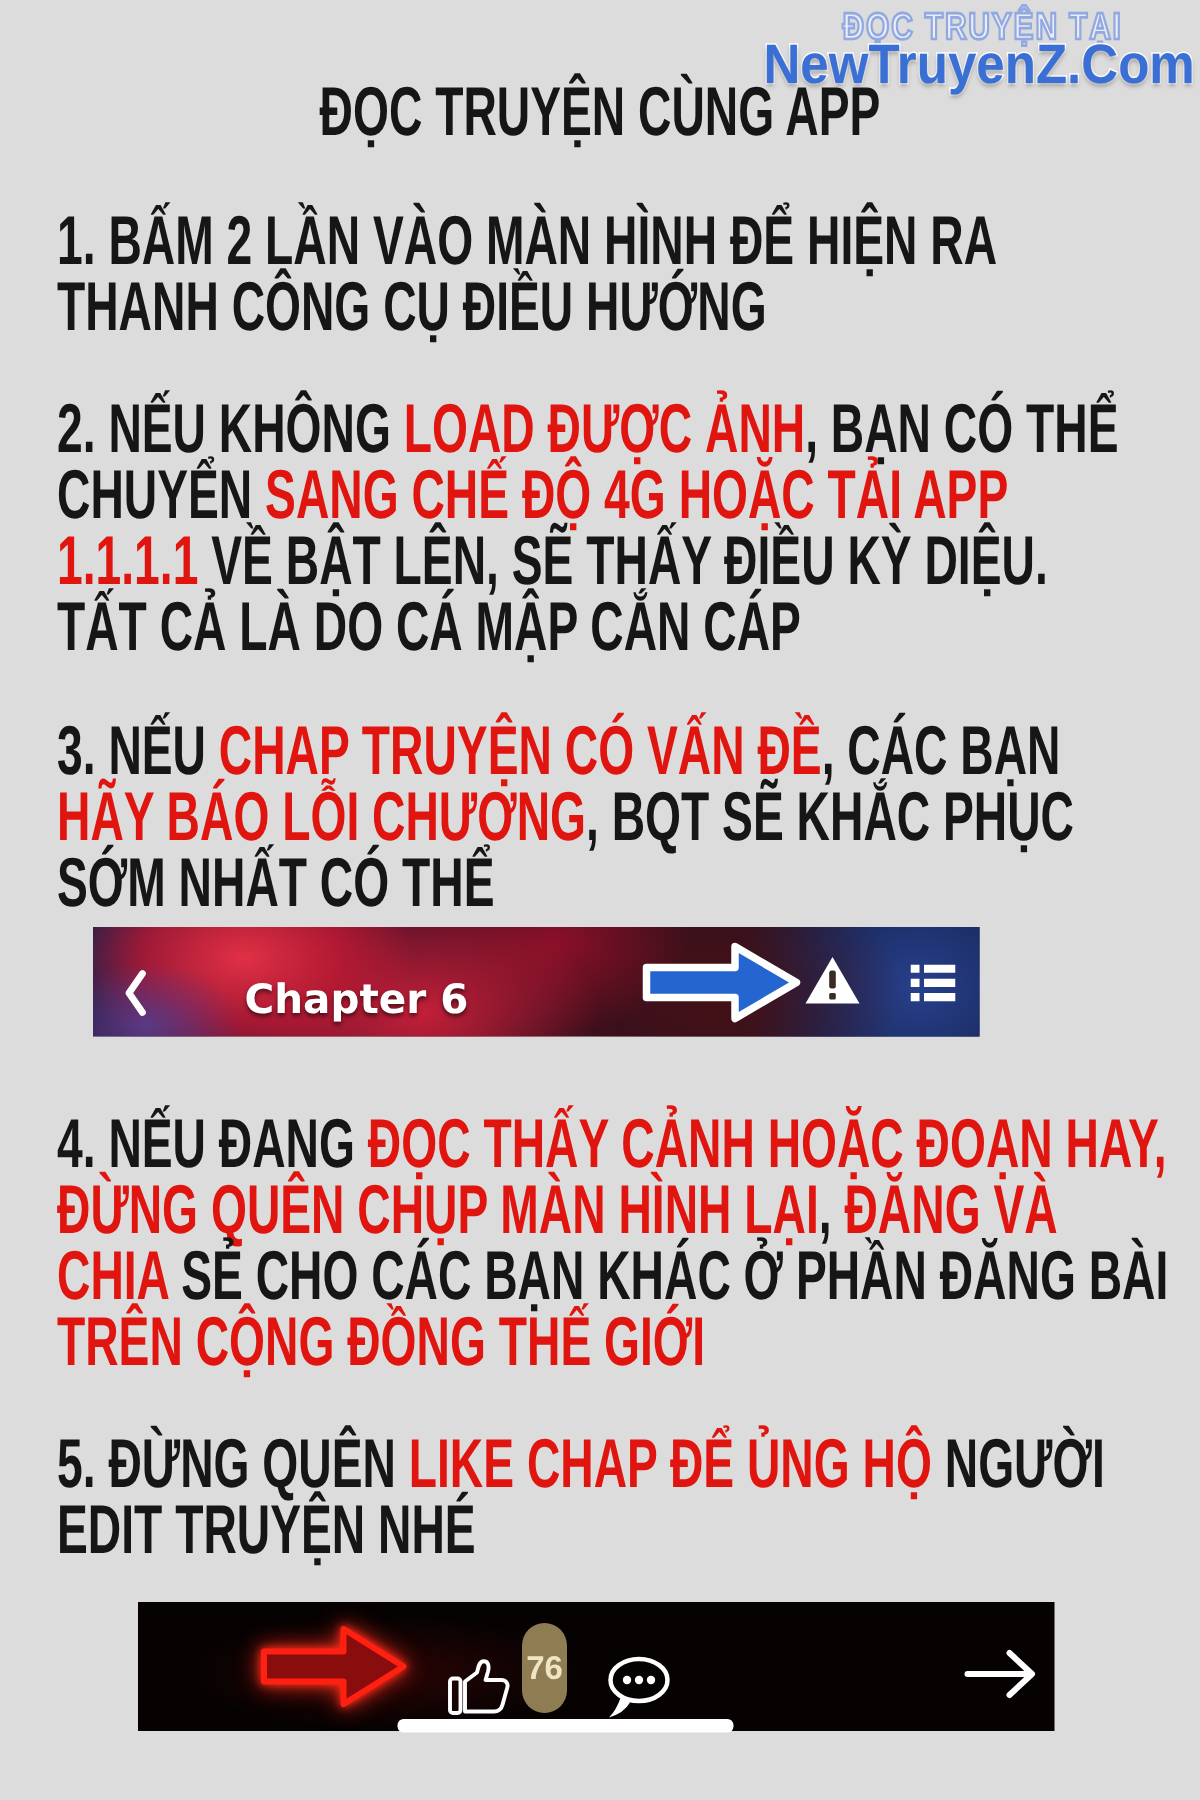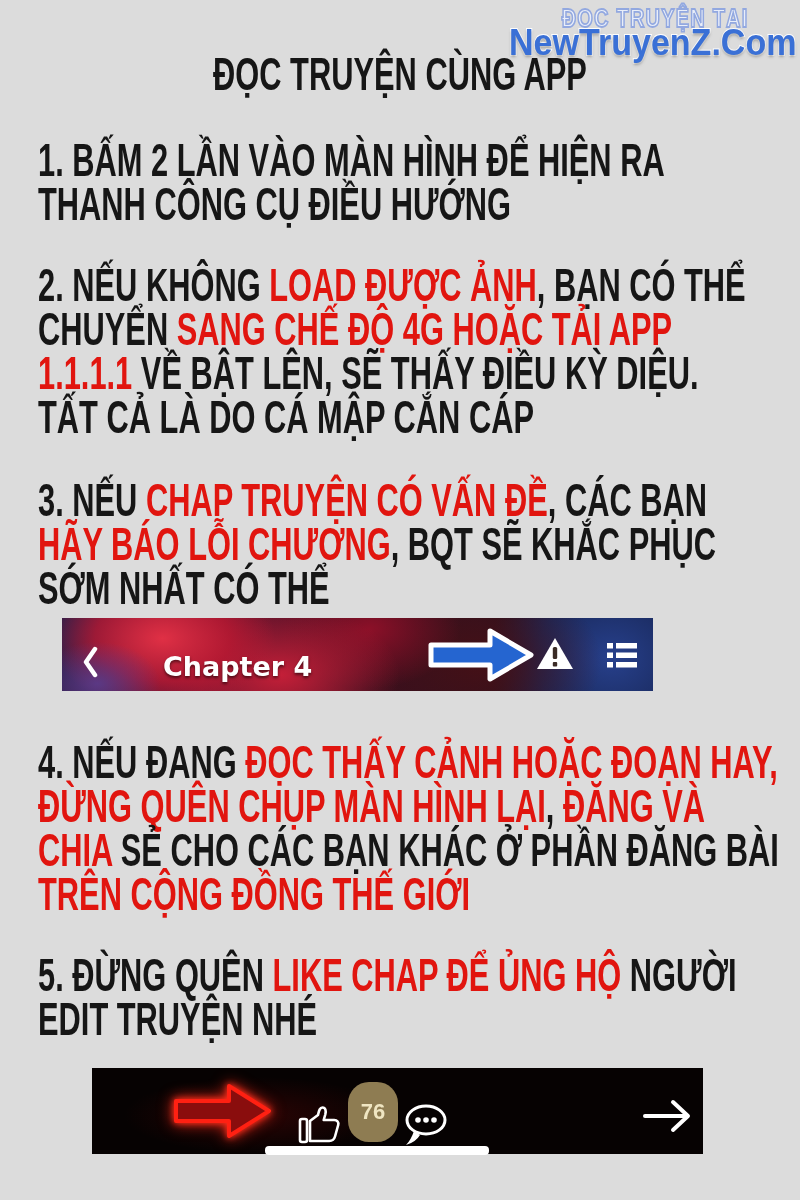--- a/index.html
+++ b/index.html
@@ -62,21 +62,21 @@
   .rbar{
     position:absolute;left:92px;top:1068px;width:611px;height:86px;
     background:
       radial-gradient(190px 55px at 27% 55%, rgba(110,8,8,.35), transparent 70%),
       #060202;
   }
   .redarrow{position:absolute;left:81px;top:11px;
     filter:drop-shadow(0 0 3px #ff2d1c) drop-shadow(0 0 7px rgba(255,45,25,.85));}
   .thumb{position:absolute;left:206px;top:38px;}
   .badge{
-    position:absolute;left:256px;top:14px;width:50px;height:60px;
+    position:absolute;left:256px;top:14px;width:30px;height:60px;
     border-radius:21px;background:#8e7c52;
     display:flex;align-items:center;justify-content:center;
     color:#efe5c2;font-size:22px;font-weight:bold;
   }
   .bubble{position:absolute;left:311px;top:36px;}
   .nextarrow{position:absolute;left:548px;top:30px;}
   .strip{
     position:absolute;left:173px;bottom:-1px;width:224px;height:9px;
     background:#fff;border-radius:4px;
   }
@@ -116,21 +116,21 @@
       <div class="line"><span>EDIT TRUYỆN NHÉ</span></div>
     </div>
   </div>
 
 <div class="chbar">
   <span class="chev">
     <svg width="16" height="32" viewBox="0 0 16 32">
       <path d="M13 3 L4 16 L13 29" fill="none" stroke="#ffffff" stroke-width="4.5" stroke-linecap="round" stroke-linejoin="round"></path>
     </svg>
   </span>
-  <span class="chtitle">Chapter 4</span>
+  <span class="chtitle">Chapter 6</span>
   <span class="bluearrow">
     <svg width="108" height="56" viewBox="0 0 108 56">
       <polygon points="3,18 62,18 62,4 103,28 62,52 62,38 3,38" fill="#2565d0" stroke="#ffffff" stroke-width="5" stroke-linejoin="round"></polygon>
     </svg>
   </span>
   <span class="warn">
     <svg width="38" height="34" viewBox="0 0 38 34">
       <polygon points="19,1 37,32 1,32" fill="#ffffff"></polygon>
       <rect x="16.8" y="10" width="4.4" height="12" rx="1.5" fill="#3a2b25"></rect>
       <rect x="16.8" y="25" width="4.4" height="4.4" rx="1" fill="#3a2b25"></rect>

